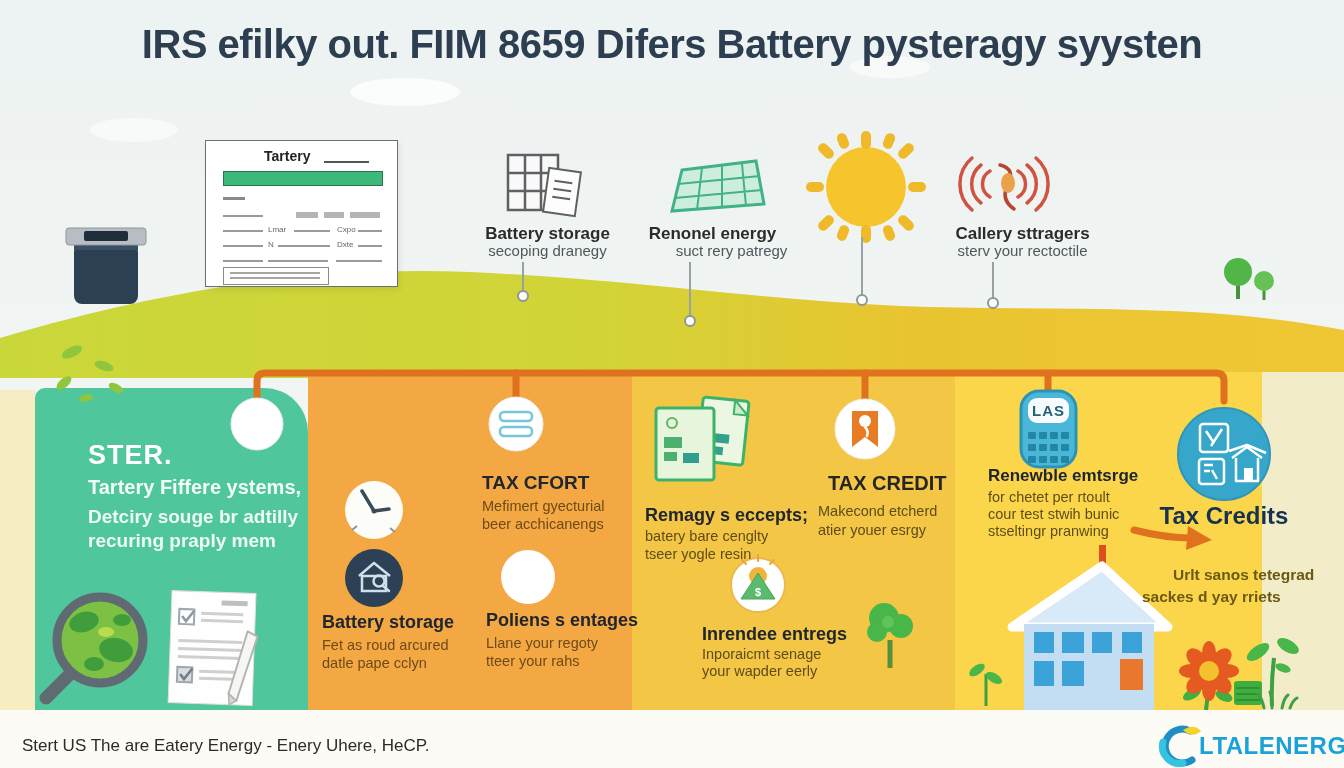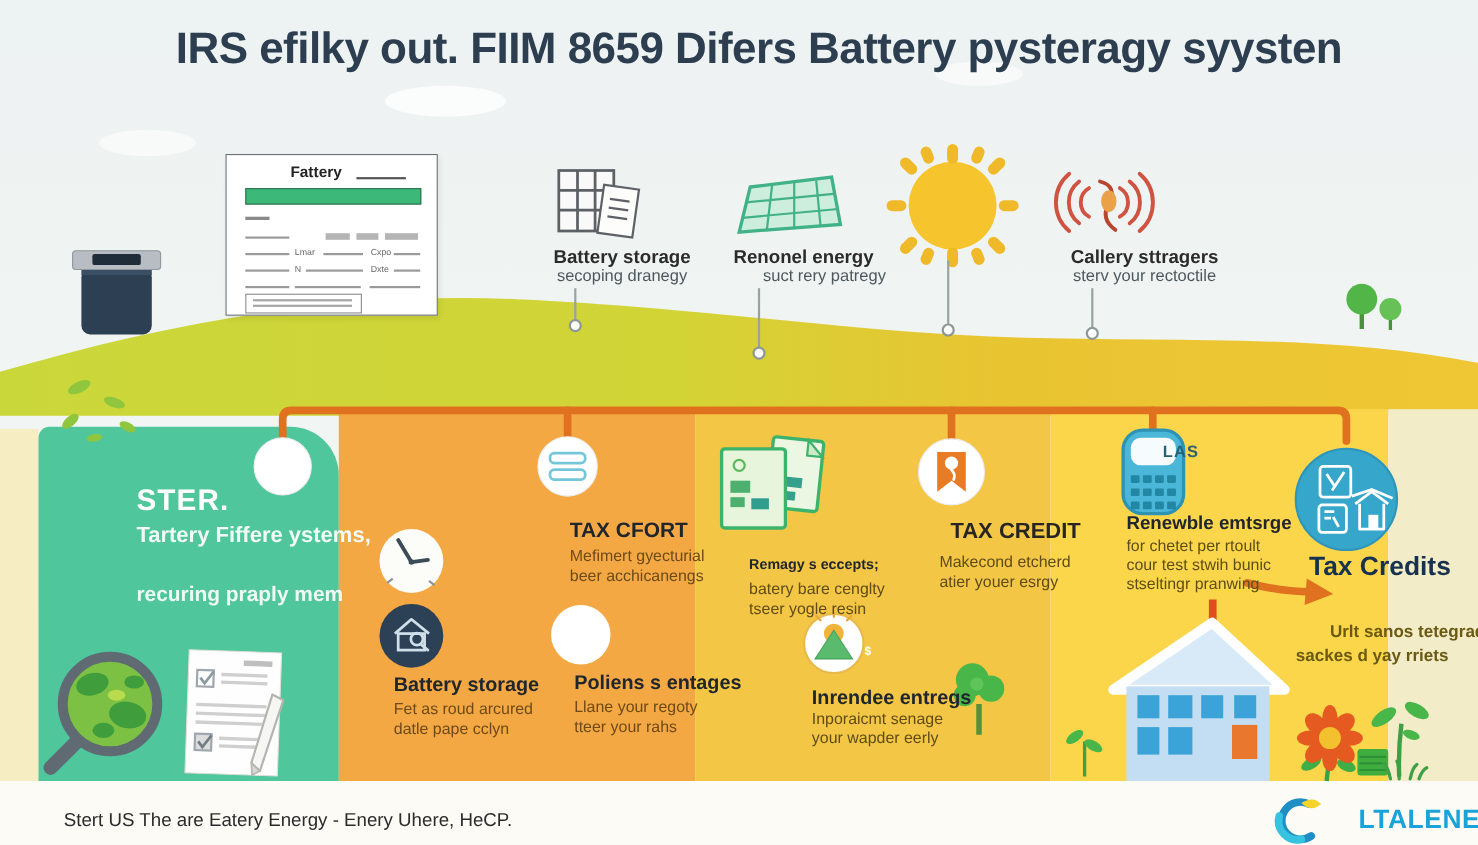--- a/index.html
+++ b/index.html
@@ -1,21 +1,21 @@
 <!DOCTYPE html>
 <html><head>
 <meta charset="utf-8">
 <style>
   * { margin:0; padding:0; box-sizing:border-box; }
   html,body { width:1344px; height:768px; }
   body { font-family:"Liberation Sans", sans-serif; }
   #stage { position:relative; width:1344px; height:768px; overflow:hidden;
            background:linear-gradient(180deg,#edf2f2 0%,#f1f5f3 55%,#f3f6f4 100%); }
   .abs { position:absolute; }
-  .txt { position:absolute; white-space:nowrap;padding-left:36px; }
+  .txt { position:absolute; white-space:nowrap; }
   .cloud { position:absolute; background:#fff; border-radius:50%; }
   .panel { position:absolute; }
   
   .main-title { left:0; right:0; top:22px; text-align:center; font-size:40px; font-weight:bold;
                 color:#2c3e50; letter-spacing:-0.5px; }
   
   .h-top { font-weight:bold; font-size:17px; color:#2b2b2b; text-align:center; }
   .s-top { font-size:15px; color:#4e585c; text-align:center; }
   
   .t-head { font-weight:bold; font-size:27px; color:#ffffff; letter-spacing:1px; }
@@ -346,21 +346,21 @@
     </g>
 
     <g fill="none" stroke-linecap="round">
       <path d="M1190,731 A17,17 0 1 0 1192,760" stroke="#1f8ec4" stroke-width="7"></path>
       <path d="M1163,742 A17,17 0 0 0 1183,763" stroke="#35c3e0" stroke-width="7"></path>
       <path d="M1183,730 q11,-7 18,1 q-9,8 -18,-1 Z" fill="#f5d32a" stroke="none"></path>
     </g>
   </svg>
 
   <div class="form-card">
-    <div class="fc-title">Fattery</div>
+    <div class="fc-title">Tartery</div>
     <div class="fc-line" style="left:118px;top:20px;width:45px;height:1.5px;background:#555;"></div>
     <div class="fc-green"></div>
     <div class="fc-line" style="left:17px;top:56px;width:22px;height:3px;background:#8a8a8a;"></div>
     <div class="fc-line" style="left:17px;top:74px;width:40px;"></div>
     <div class="fc-bar" style="left:90px;top:71px;width:22px;"></div>
     <div class="fc-bar" style="left:118px;top:71px;width:20px;"></div>
     <div class="fc-bar" style="left:144px;top:71px;width:30px;"></div>
     <div class="fc-line" style="left:17px;top:89px;width:40px;"></div>
     <div class="fc-label" style="left:62px;top:84px;">Lmar</div>
     <div class="fc-line" style="left:88px;top:89px;width:36px;"></div>
@@ -384,33 +384,34 @@
 
   <div class="txt h-top" style="left:460px;top:224px;width:175px;">Battery storage</div>
   <div class="txt s-top" style="left:460px;top:242px;width:175px;">secoping dranegy</div>
   <div class="txt h-top" style="left:625px;top:224px;width:175px;">Renonel energy</div>
   <div class="txt s-top" style="left:644px;top:242px;width:175px;">suct rery patregy</div>
   <div class="txt h-top" style="left:930px;top:224px;width:185px;">Callery sttragers</div>
   <div class="txt s-top" style="left:930px;top:242px;width:185px;">sterv your rectoctile</div>
 
   <div class="txt t-head" style="left:88px;top:440px;">STER.</div>
   <div class="txt t-sub" style="left:88px;top:476px;">Tartery Fiffere ystems,</div>
+  <div class="txt t-body" style="left:88px;top:506px;">Detciry souge br adtilly</div>
   <div class="txt t-body" style="left:88px;top:530px;">recuring praply mem</div>
 
   <div class="txt c-head" style="left:322px;top:612px;">Battery storage</div>
   <div class="txt c-body-o" style="left:322px;top:637px;">Fet as roud arcured</div>
   <div class="txt c-body-o" style="left:322px;top:655px;">datle pape cclyn</div>
   <div class="txt c-head" style="left:482px;top:472px;font-size:19px;">TAX CFORT</div>
   <div class="txt c-body-o" style="left:482px;top:498px;">Mefimert gyecturial</div>
   <div class="txt c-body-o" style="left:482px;top:516px;">beer acchicanengs</div>
   <div class="txt c-head" style="left:486px;top:610px;">Poliens s entages</div>
   <div class="txt c-body-o" style="left:486px;top:635px;">Llane your regoty</div>
   <div class="txt c-body-o" style="left:486px;top:653px;">tteer your rahs</div>
 
-  <div class="txt c-head" style="left:645px;top:505px;font-size:13px;">Remagy s eccepts;</div>
+  <div class="txt c-head" style="left:645px;top:505px;font-size:18px;">Remagy s eccepts;</div>
   <div class="txt c-body-g" style="left:645px;top:528px;">batery bare cenglty</div>
   <div class="txt c-body-g" style="left:645px;top:546px;">tseer yogle resin</div>
   <div class="txt dollar" style="left:750px;top:586px;width:16px;">$</div>
   <div class="txt c-head" style="left:702px;top:624px;">Inrendee entregs</div>
   <div class="txt c-body-g" style="left:702px;top:646px;">Inporaicmt senage</div>
   <div class="txt c-body-g" style="left:702px;top:663px;">your wapder eerly</div>
 
   <div class="txt c-head2" style="left:828px;top:472px;">TAX CREDIT</div>
   <div class="txt c-body-g" style="left:818px;top:503px;">Makecond etcherd</div>
   <div class="txt c-body-g" style="left:818px;top:522px;">atier youer esrgy</div>

